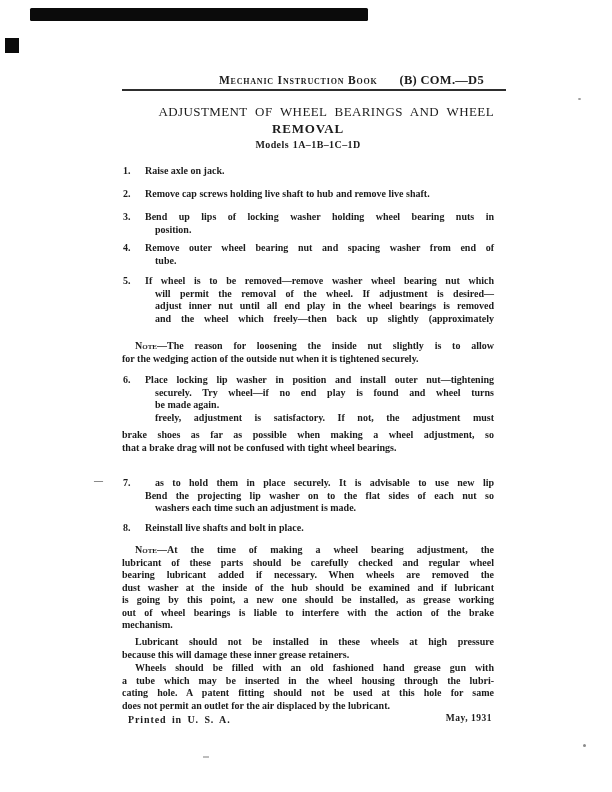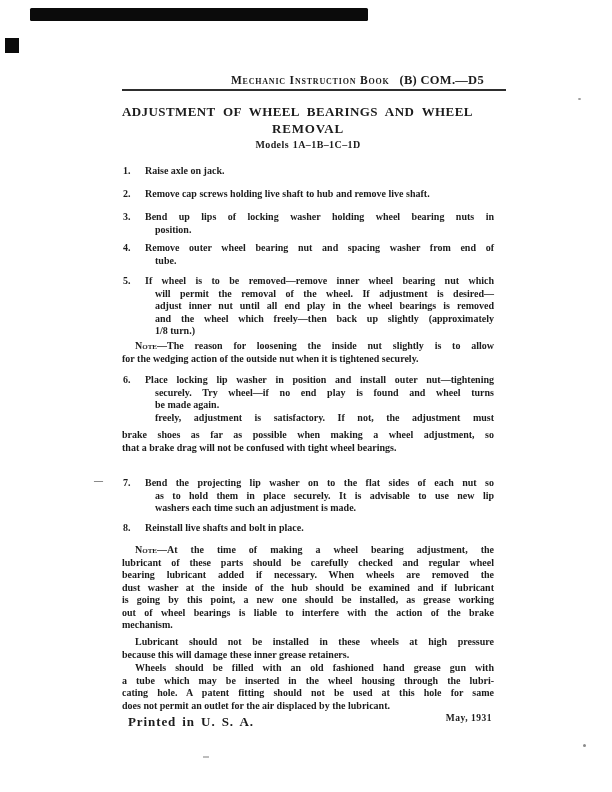--- a/index.html
+++ b/index.html
@@ -1,42 +1,42 @@
 <!DOCTYPE html>
 <html><head>
 <meta charset="utf-8">
 <style>
   html,body{margin:0;padding:0;background:#ffffff;}
   .page{position:relative;width:612px;height:792px;background:#ffffff;overflow:hidden;
         font-family:"Liberation Serif","DejaVu Serif",serif;color:#1c1c1c;}
   .col{position:absolute;left:122px;top:0;width:372px;height:792px;}
   
   .header-row{position:absolute;left:0;top:73px;width:362px;display:flex;justify-content:flex-end;
-              align-items:baseline;gap:10px;white-space:nowrap;}
+              align-items:baseline;gap:22px;white-space:nowrap;}
   .sc{font-variant:small-caps;}
   .book-title{font-size:11.5px;font-weight:700;letter-spacing:.8px;border-bottom:1.4px solid #2b2b2b;padding-bottom:2.5px;}
   .section-code{font-size:12.5px;font-weight:700;letter-spacing:.3px;}
   .header-rule{position:absolute;left:0;top:89px;width:384px;height:1.5px;background:#2e2e2e;}
   
-  .title1{position:absolute;left:0;top:104px;width:100%;text-align:left;font-size:13px;font-weight:700;
+  .title1{position:absolute;left:0;top:104px;width:100%;text-align:right;font-size:13px;font-weight:400;
           letter-spacing:.4px;word-spacing:4px;white-space:nowrap;}
   .title2{position:absolute;left:0;top:121px;width:100%;text-align:center;font-size:13px;font-weight:700;letter-spacing:.8px;}
   .models{position:absolute;left:0;top:139px;width:100%;text-align:center;font-size:10px;font-weight:700;
           letter-spacing:.4px;word-spacing:1px;}
   
   .block{position:absolute;left:0;width:372px;font-size:10px;font-weight:600;line-height:12.5px;}
   .num{position:absolute;left:1px;top:0;}
   .premark{position:absolute;left:-28px;top:-3px;color:#3a3a3a;font-size:9px;}
   .ln{text-align:justify;text-align-last:justify;}
   .ln.last{text-align-last:left;}
   .ifirst{margin-left:23px;}
   .icont{margin-left:33px;}
   .pfirst{text-indent:13px;}
   
-  .footer-printed{position:absolute;left:6px;top:714px;font-size:13px;font-weight:600;letter-spacing:.9px;word-spacing:2px;}
+  .footer-printed{position:absolute;left:6px;top:714px;font-size:10px;font-weight:600;letter-spacing:.9px;word-spacing:2px;}
   .footer-date{position:absolute;right:2px;top:713px;font-size:9.5px;font-weight:600;letter-spacing:.5px;margin-left:28px;}
   
   .art{position:absolute;}
   .art-bar{left:30px;top:8px;width:338px;height:13px;background:#0b0b0b;border-radius:1.5px;}
   .art-blob{left:5px;top:38px;width:14px;height:15px;background:#0b0b0b;}
   .art-dot1{left:578px;top:98px;width:3px;height:2px;background:#9a9a9a;border-radius:50%;}
   .art-dot2{left:583px;top:744px;width:3px;height:3px;background:#8a8a8a;border-radius:50%;}
   .art-dash{left:203px;top:756px;width:6px;height:2px;background:#bdbdbd;}
 </style>
 </head>
@@ -76,46 +76,45 @@
           <div class="ln ifirst">Bend up lips of locking washer holding wheel bearing nuts in</div>
           <div class="ln last icont">position.</div>
         </div>
         <div class="block item" style="top: 242px;">
           <span class="num">4.</span>
           <div class="ln ifirst">Remove outer wheel bearing nut and spacing washer from end of</div>
           <div class="ln last icont">tube.</div>
         </div>
         <div class="block item" style="top: 275px;">
           <span class="num">5.</span>
-          <div class="ln ifirst">If wheel is to be removed—remove inner wheel bearing nut which</div>
+          <div class="ln ifirst">If wheel is to be removed—remove washer wheel bearing nut which</div>
           <div class="ln icont">will permit the removal of the wheel.  If adjustment is desired—</div>
           <div class="ln icont">adjust inner nut until all end play in the wheel bearings is removed</div>
           <div class="ln icont">and the wheel which freely—then back up slightly (approximately</div>
-          <div class="ln last icont">1/8 turn.)</div>
         </div>
         <div class="block note" style="top: 340px;">
           <div class="ln pfirst"><span class="sc">Note</span>—The reason for loosening the inside nut slightly is to allow</div>
           <div class="ln last">for the wedging action of the outside nut when it is tightened securely.</div>
         </div>
         <div class="block item" style="top: 374px;">
           <span class="num">6.</span>
           <div class="ln ifirst">Place locking lip washer in position and install outer nut—tightening</div>
           <div class="ln icont">securely.  Try wheel—if no end play is found and wheel turns</div>
           <div class="ln last icont">be made again.</div>
           <div class="ln icont">freely, adjustment is satisfactory.  If not, the adjustment must</div>
         </div>
         <div class="block note" style="top: 429px;">
           <div class="ln">brake shoes as far as possible when making a wheel adjustment, so</div>
           <div class="ln last">that a brake drag will not be confused with tight wheel bearings.</div>
         </div>
         <div class="block item" style="top: 477px;">
           <span class="premark">—</span>
           <span class="num">7.</span>
+          <div class="ln icont">as to hold them in place securely.  It is advisable to use new lip</div>
           <div class="ln ifirst">Bend the projecting lip washer on to the flat sides of each nut so</div>
-          <div class="ln icont">as to hold them in place securely.  It is advisable to use new lip</div>
           <div class="ln last icont">washers each time such an adjustment is made.</div>
         </div>
         <div class="block item" style="top: 522px;">
           <span class="num">8.</span>
           <div class="ln last ifirst">Reinstall live shafts and bolt in place.</div>
         </div>
         <div class="block note" style="top: 544px;">
           <div class="ln pfirst"><span class="sc">Note</span>—At the time of making a wheel bearing adjustment, the</div>
           <div class="ln">lubricant of these parts should be carefully checked and regular wheel</div>
           <div class="ln">bearing lubricant added if necessary.  When wheels are removed the</div>

